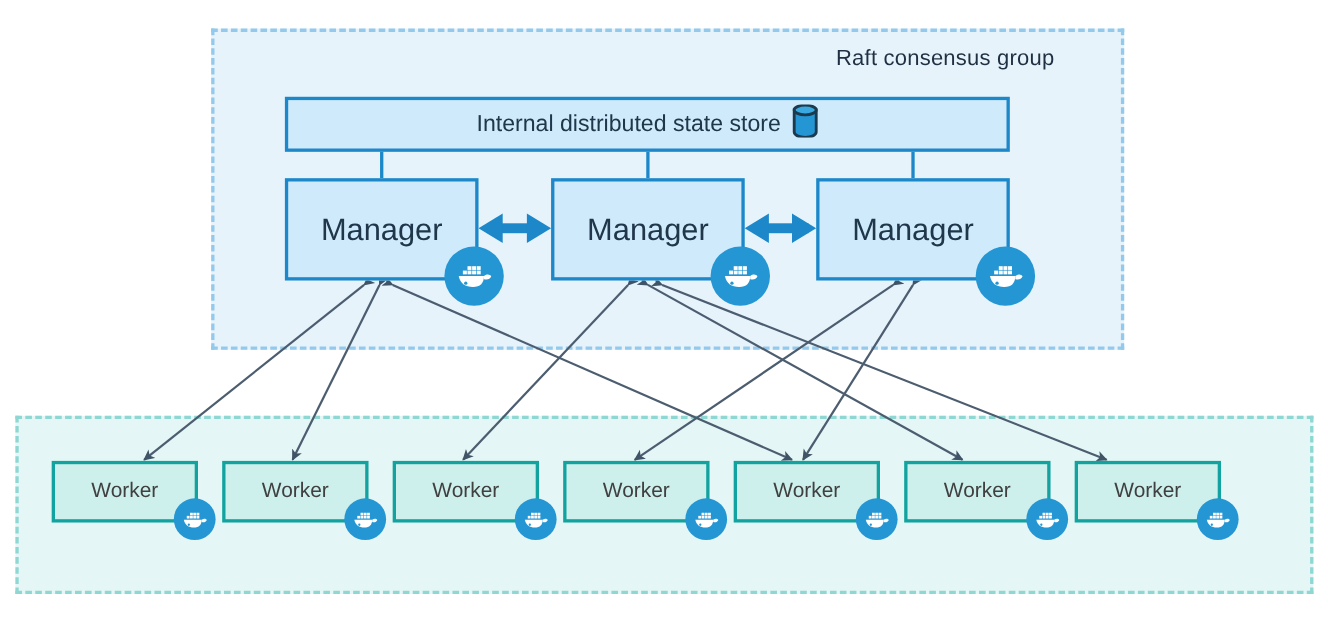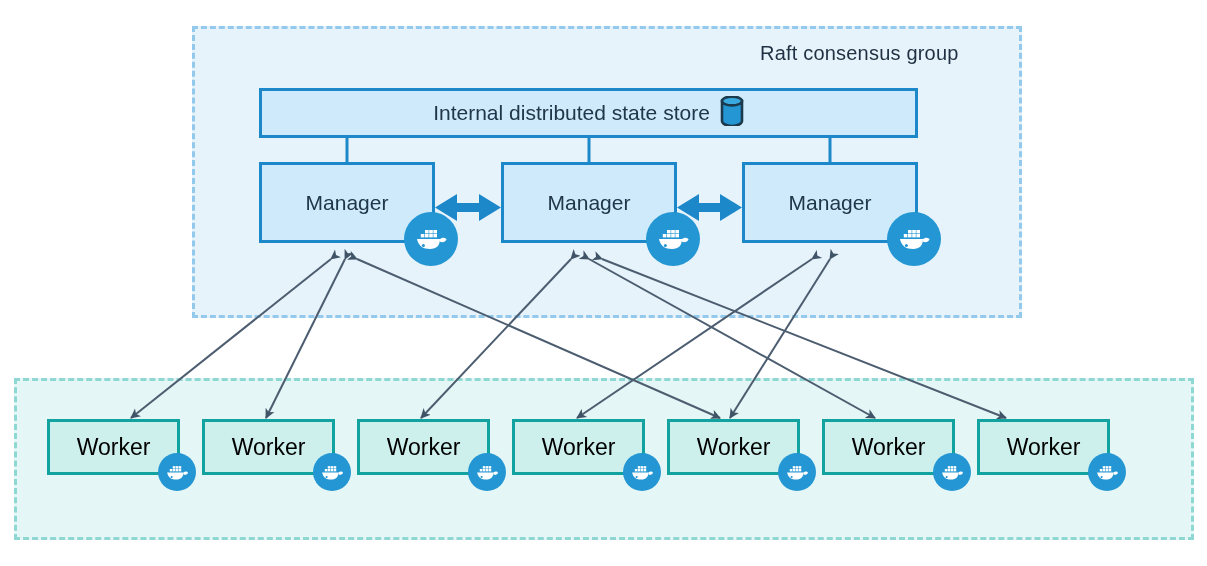--- a/index.html
+++ b/index.html
@@ -17,31 +17,31 @@
   .zone-label{position:absolute;font-size:20px;letter-spacing:.2px;
               color:#1f3042;white-space:nowrap;}
   .raft-label{left:760px;top:42px;}
   .gossip-label{left:1008px;top:494px;}
 
   svg.links{position:absolute;left:0;top:0;width:1207px;height:566px;
             overflow:visible;pointer-events:none;}
 
   .node{position:absolute;box-sizing:border-box;display:flex;
         align-items:center;justify-content:center;}
-  .mgr{width:176px;height:81px;background:#cfeafb;border:3px solid #1c87c9;
-       font-size:21px;color:#20364a;}
+  .mgr{width:176px;height:93px;background:#cfeafb;border:3px solid #1c87c9;
+       font-size:28px;color:#20364a;}
   .mgr.m0{left:259px;top:162px;}
   .mgr.m1{left:501px;top:162px;}
   .mgr.m2{left:742px;top:162px;}
 
   .store{left:259px;top:78px;width:659px;height:50px;background:#cfeafb;
          border:3px solid #1c87c9;font-size:21px;color:#20364a;gap:10px;margin-top:10px;}
 
   .wrk{width:133px;height:56px;background:#cdf0ec;border:3px solid #12a3a0;
-       font-size:23px;color:#000000;}
+       font-size:19px;color:#404040;}
 
   .badge{position:absolute;border-radius:50%;background:#2396d3;
          display:flex;align-items:center;justify-content:center;}
   .badge.big{width:54px;height:54px;right:-26px;bottom:-26px;}
   .badge.small{width:38px;height:38px;right:-19px;bottom:-19px;}
   .badge svg{display:block;}
 
   .cyl{display:inline-block;}
 </style>
 </head>

